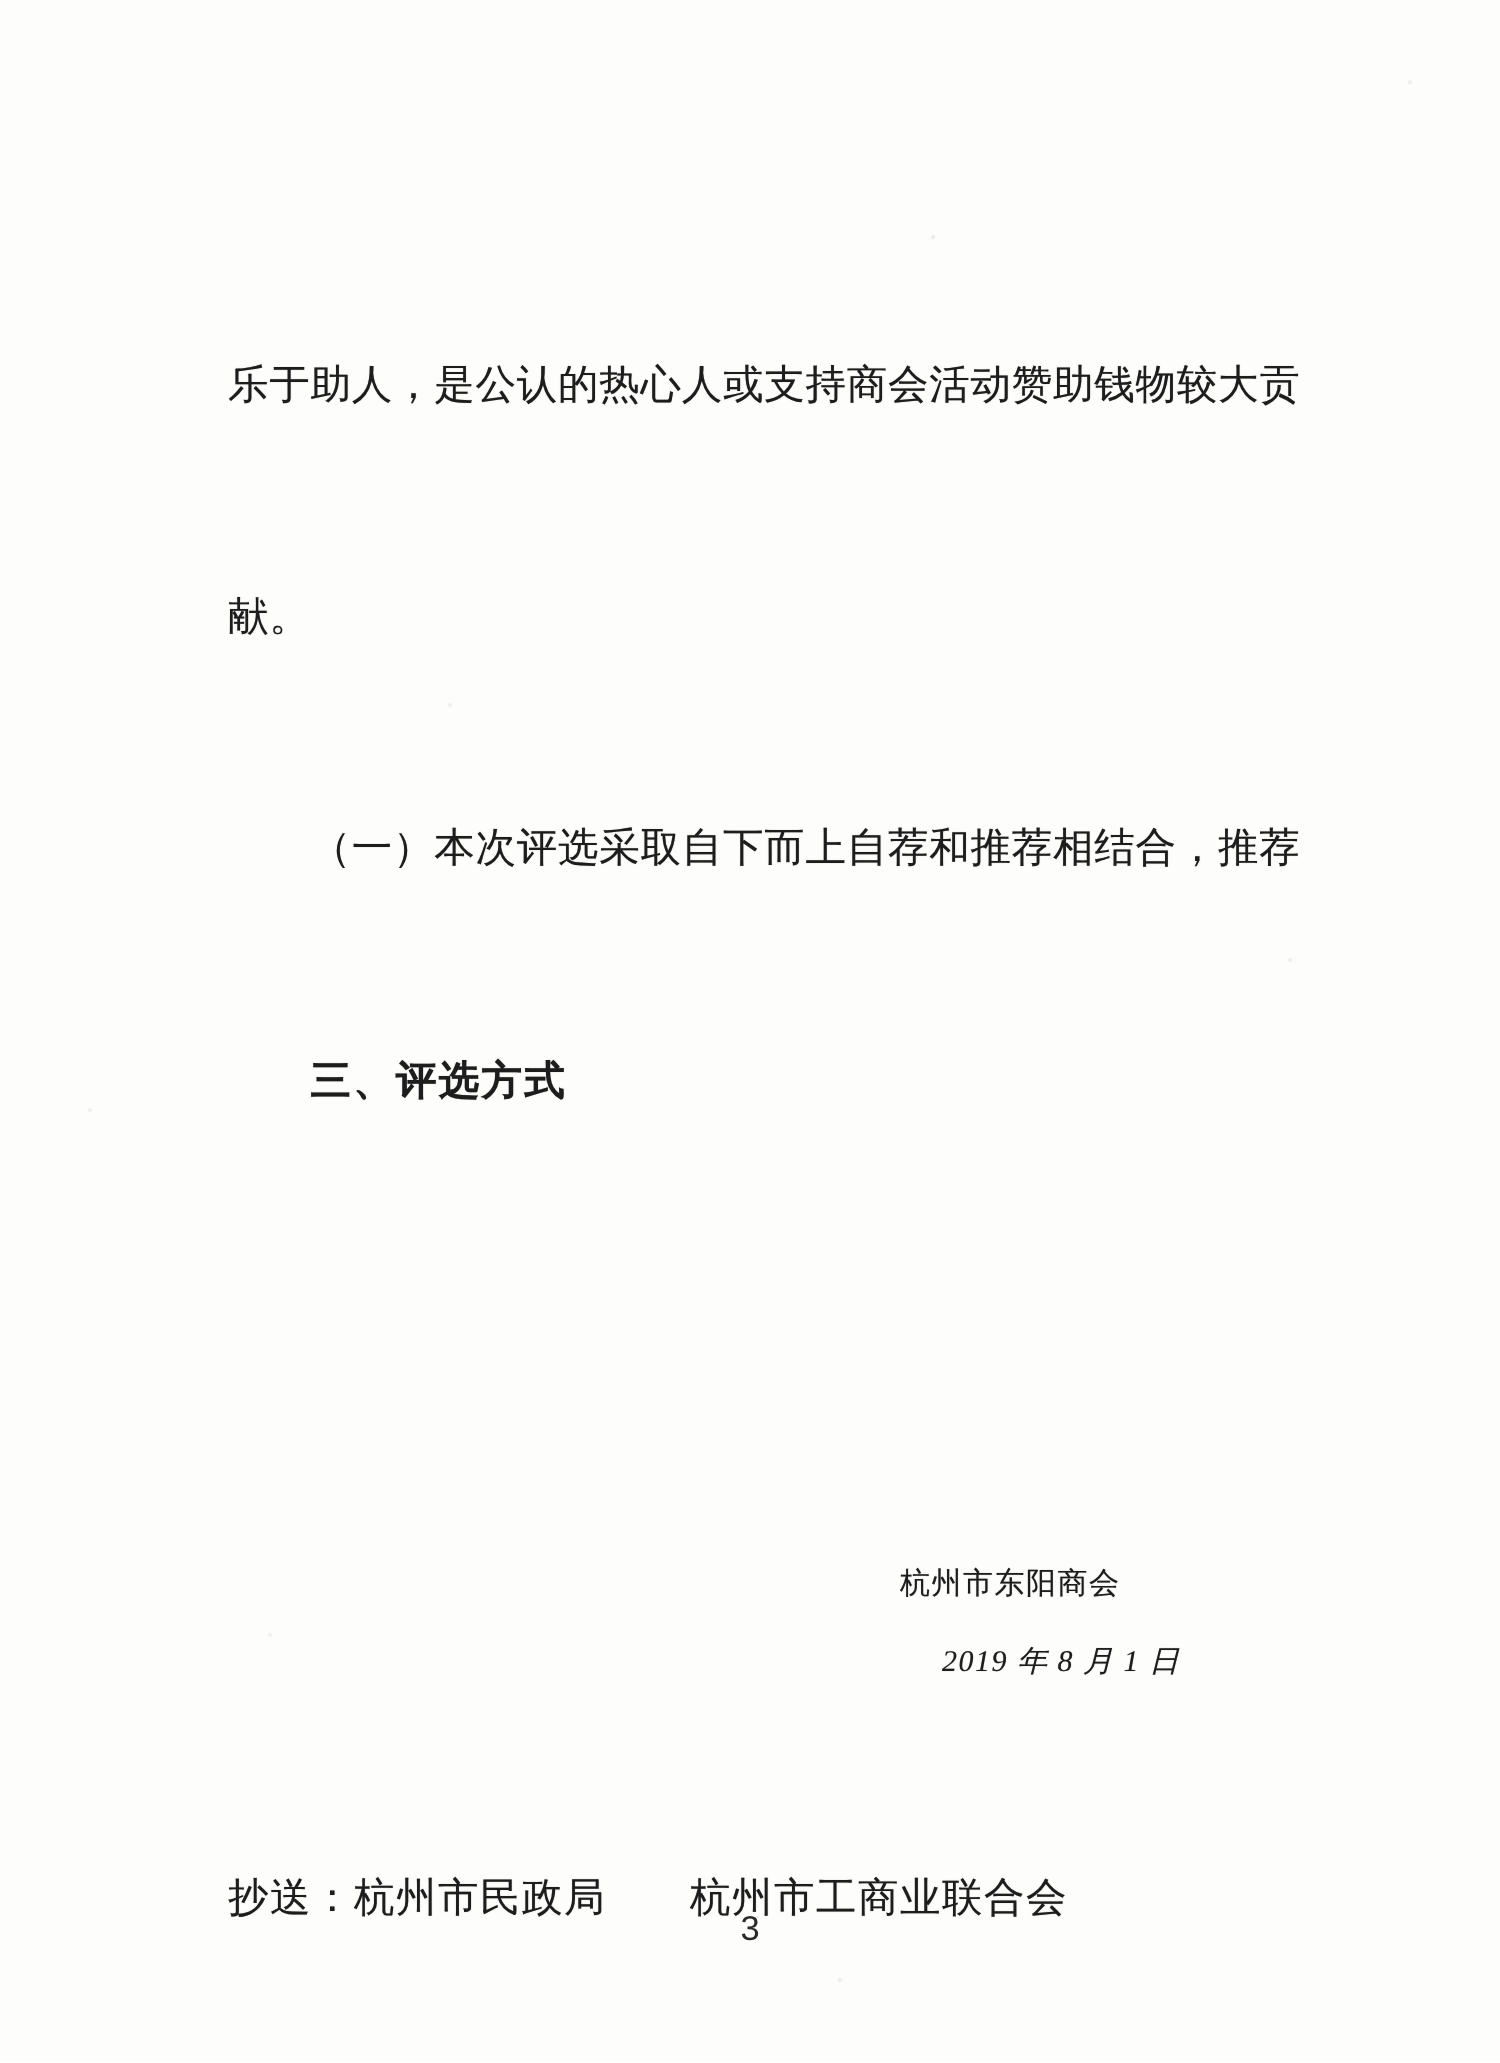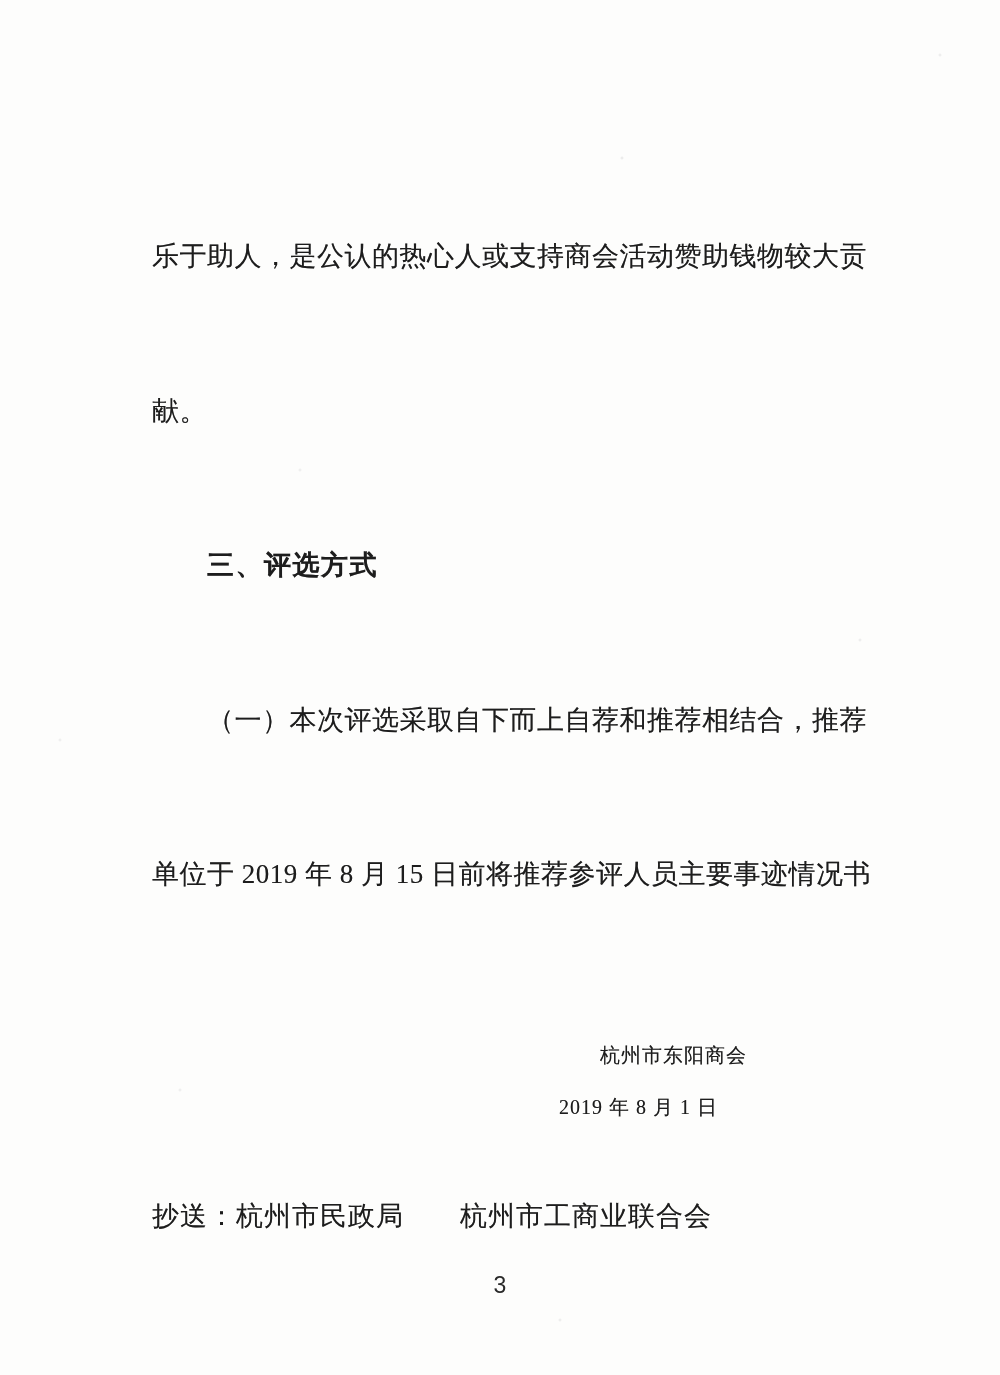--- a/index.html
+++ b/index.html
@@ -41,24 +41,24 @@
     letter-spacing: 1.5px;
   }
   .sign {
     position: absolute;
     font-size: 20px;
     letter-spacing: 1px;
     text-shadow: 0 0 0.6px rgba(40,40,40,0.55);
     white-space: nowrap;
   }
   .sign-org  { top: 1042px; left: 600px; }
-  .sign-date { top: 1094px; left: 559px; }
+  .sign-date { top: 1094px; left: 628px; font-style: italic; }
   .cc-line {
     position: absolute;
-    top: 1198px; left: 152px;
+    top: 1247px; left: 152px;
     font-size: 27px;
     letter-spacing: 1px;
     text-shadow: 0 0 0.6px rgba(40,40,40,0.55);
     white-space: pre;
   }
   .page-number {
     position: absolute;
     top: 1272px; left: 0; width: 100%;
     text-align: center;
     font-size: 23px;
@@ -67,23 +67,22 @@
   }
 </style>
 </head>
 <body>
 
 <div class="page">
 
   <main class="doc">
     <div class="line">乐于助人，是公认的热心人或支持商会活动赞助钱物较大贡</div>
     <div class="line">献。</div>
+    <div class="line indent">（一）本次评选采取自下而上自荐和推荐相结合，推荐</div>
     <div class="line indent heading">三、评选方式</div>
-    <div class="line indent">（一）本次评选采取自下而上自荐和推荐相结合，推荐</div>
-    <div class="line">单位于 2019 年 8 月 15 日前将推荐参评人员主要事迹情况书</div>
     
     
     
     
     
     
     
     
     
   </main>

